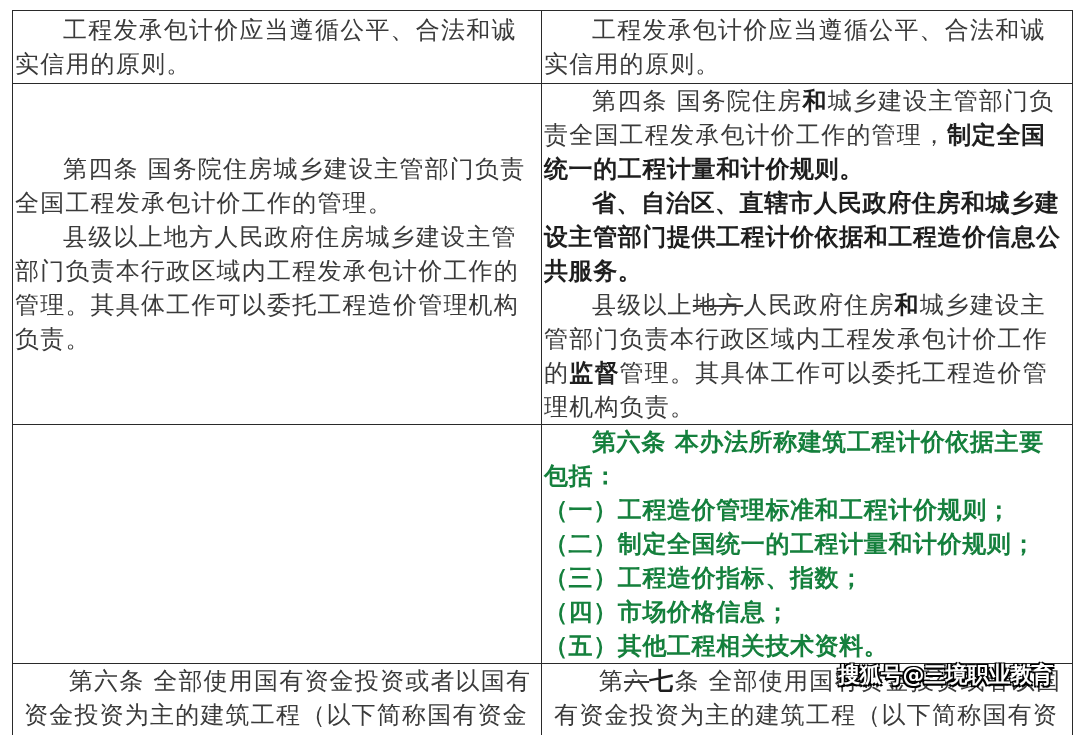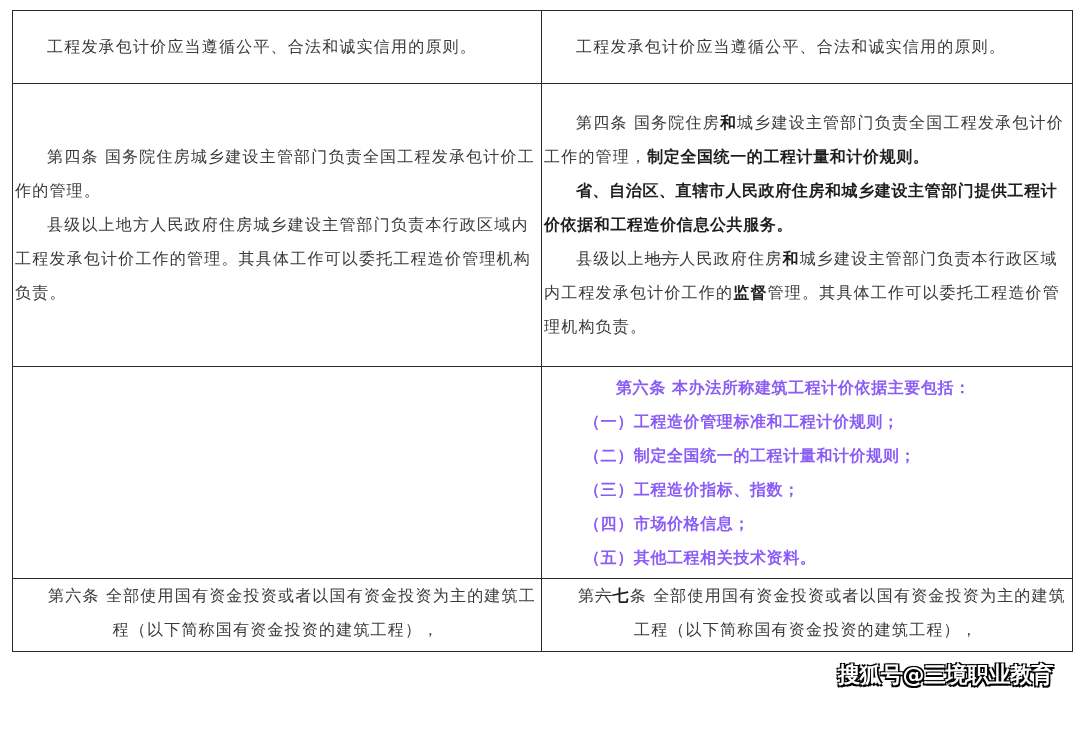--- a/index.html
+++ b/index.html
@@ -9,32 +9,32 @@
     color: #3a3a3a;
   }
   table.cmp {
     position: absolute; left: 12px; top: 10px;
     width: 1060px; border-collapse: collapse; table-layout: fixed;
   }
   table.cmp td {
     border: 1.5px solid #2a2a2a;
     vertical-align: middle;
     padding: 0 4px 0 2px;
-    font-size: 16px;
+    font-size: 24px;
     line-height: 34px;
     letter-spacing: 1.2px;
     word-break: break-all;
   }
   col.c1 { width: 529px; }
   col.c2 { width: 531px; }
   .p { margin: 0; text-indent: 2em; }
   .b { font-family: "DejaVu Sans", "Liberation Sans", sans-serif; font-weight: bold; color: #1e1e1e; letter-spacing: 0.6px; }
   .bw { font-family: "DejaVu Sans", "Liberation Sans", sans-serif; font-weight: bold; color: #1e1e1e; }
-  .del { text-decoration: line-through; }
-  .list .p { font-family: "DejaVu Sans", "Liberation Sans", sans-serif; font-weight: bold; color: #8b5cf6; letter-spacing: 0.6px; margin-left: 40px; }
+  .del { text-decoration: line-through; font-family: Liberation Serif, serif; }
+  .list .p { font-family: "DejaVu Sans", "Liberation Sans", sans-serif; font-weight: bold; color: #15803d; letter-spacing: 0.6px; }
   .list .p.head { text-indent: 2em; }
   .list .p.item { text-indent: 0; }
   .watermark {
     position: absolute; left: 838px; top: 660px;
     font-family: "DejaVu Sans", "Liberation Sans", sans-serif;
     font-weight: bold; font-size: 22px; color: #ffffff;
     letter-spacing: -0.5px;
     text-shadow: -1.5px -1.5px 0 #000, 1.5px -1.5px 0 #000, -1.5px 1.5px 0 #000, 1.5px 1.5px 0 #000, 0 0 2px #000;
   }
   tr.r1 td { height: 72px; }

